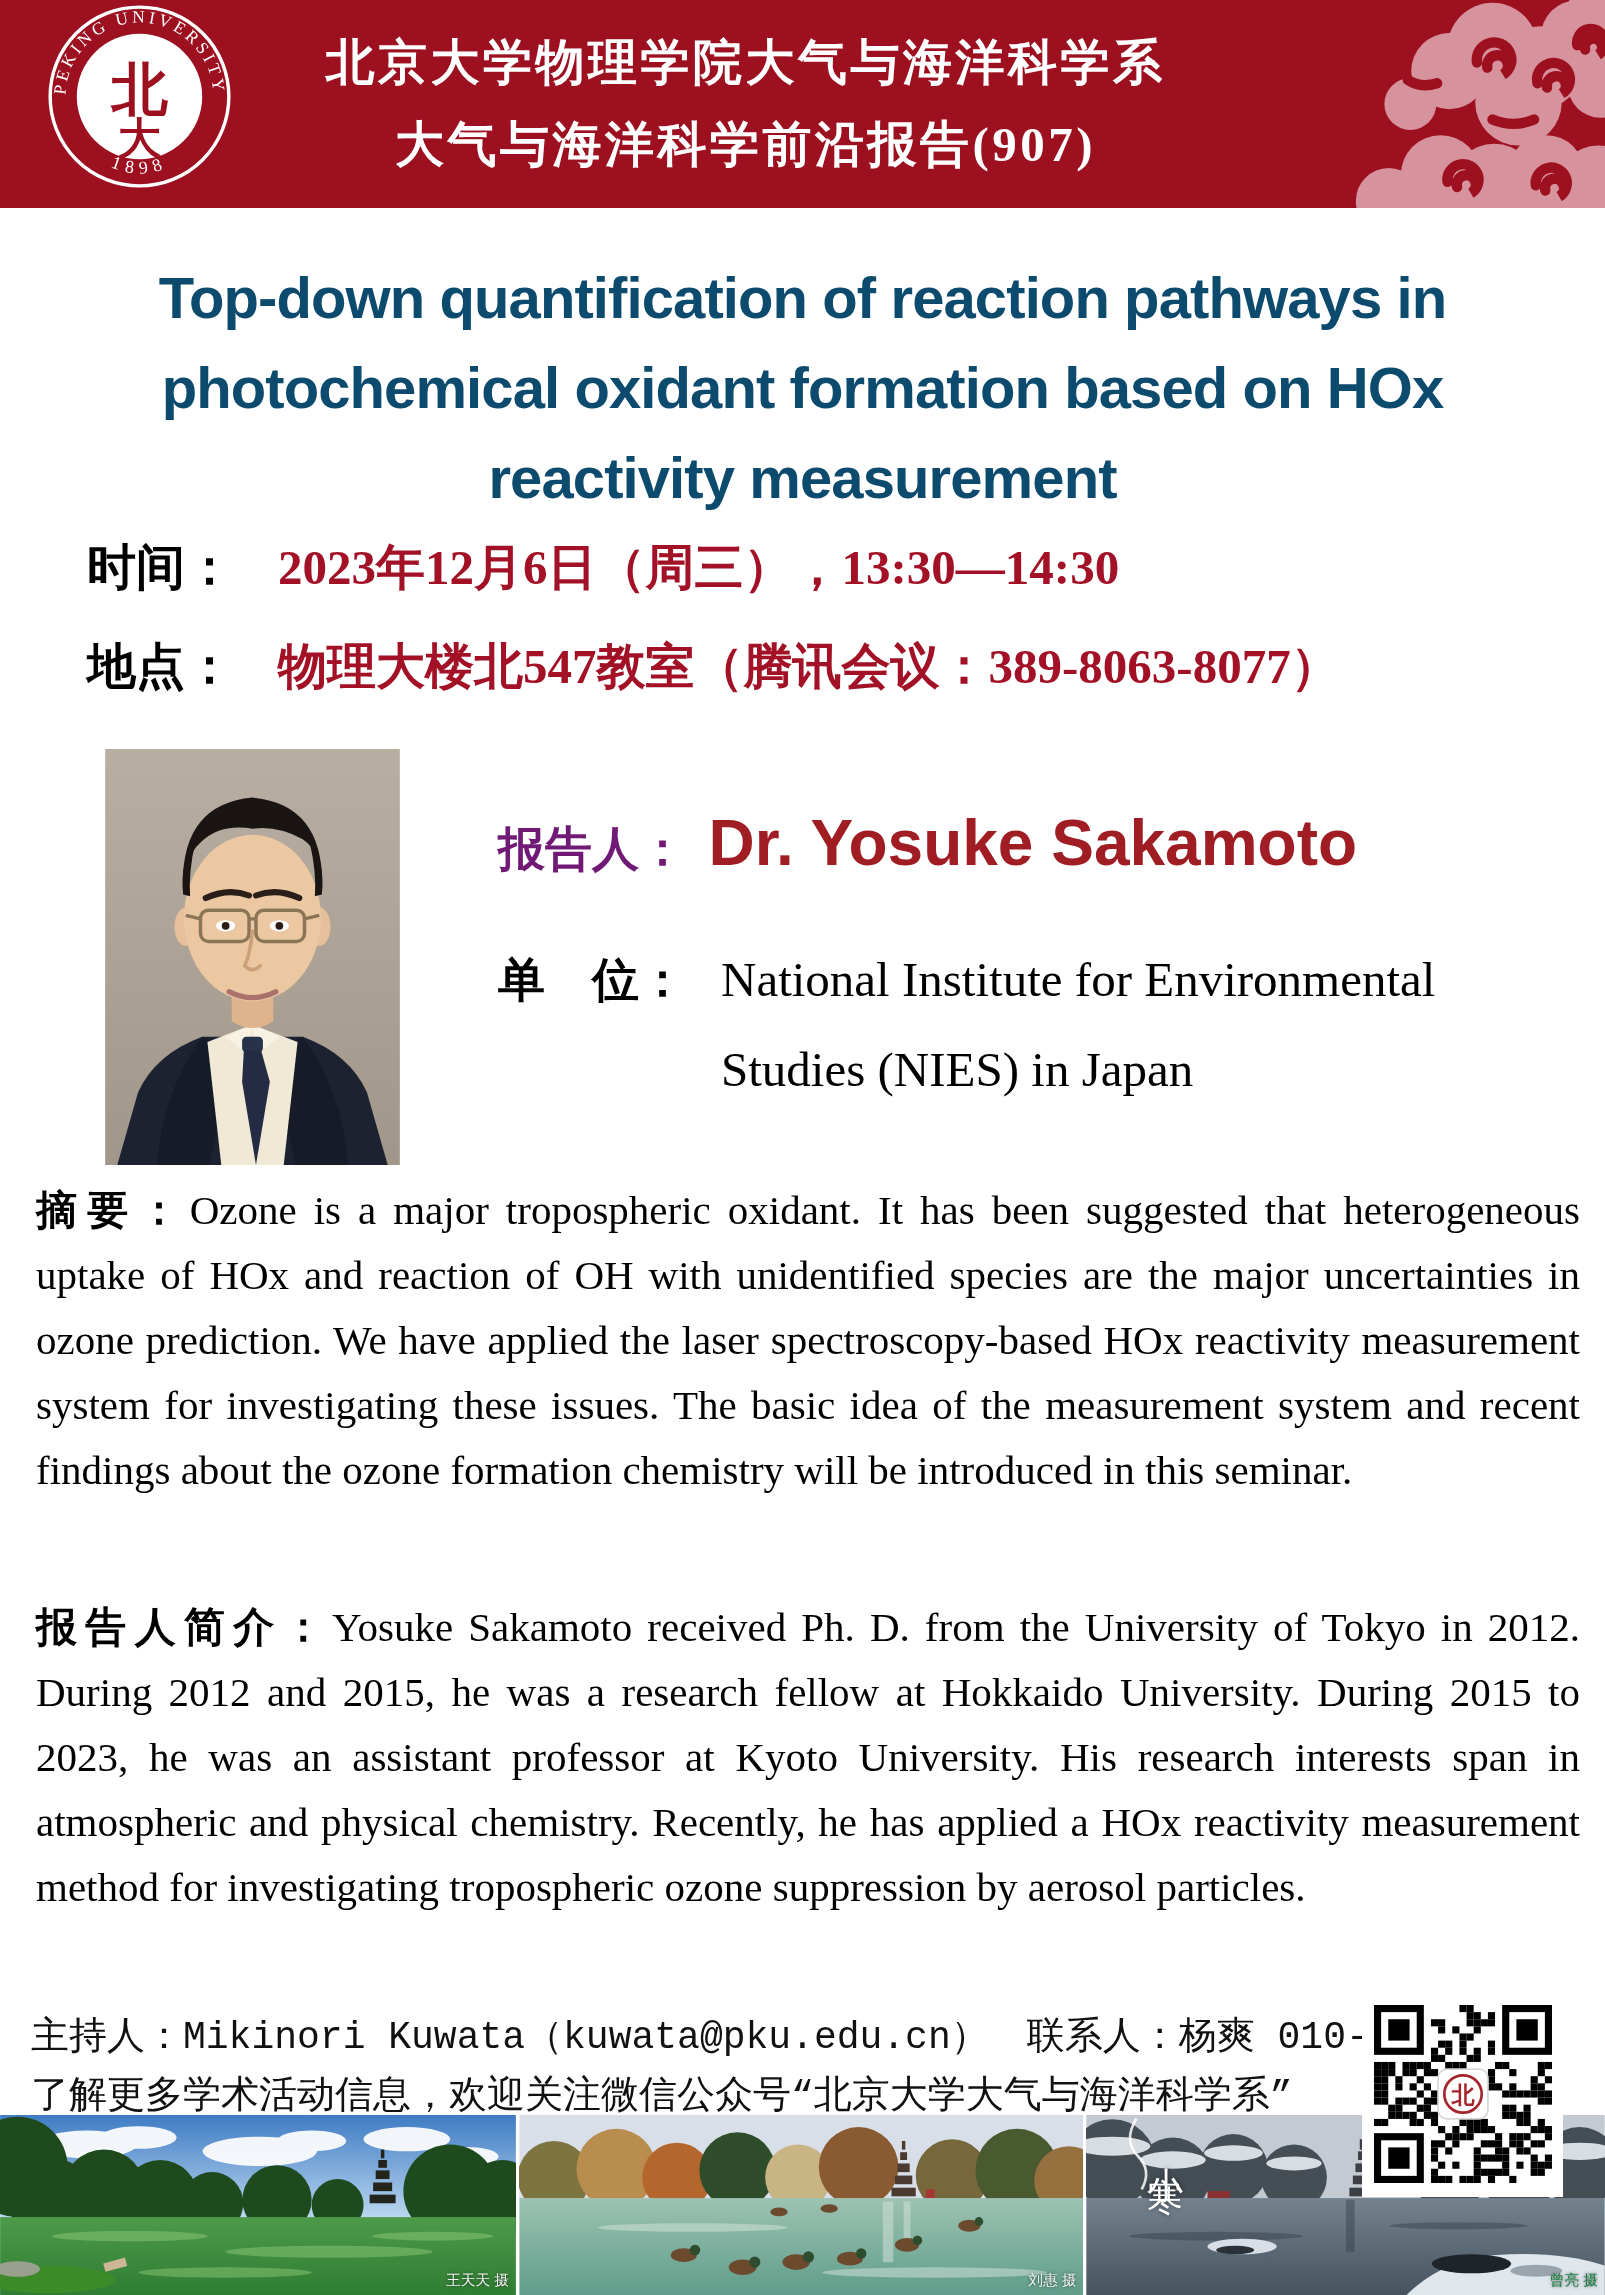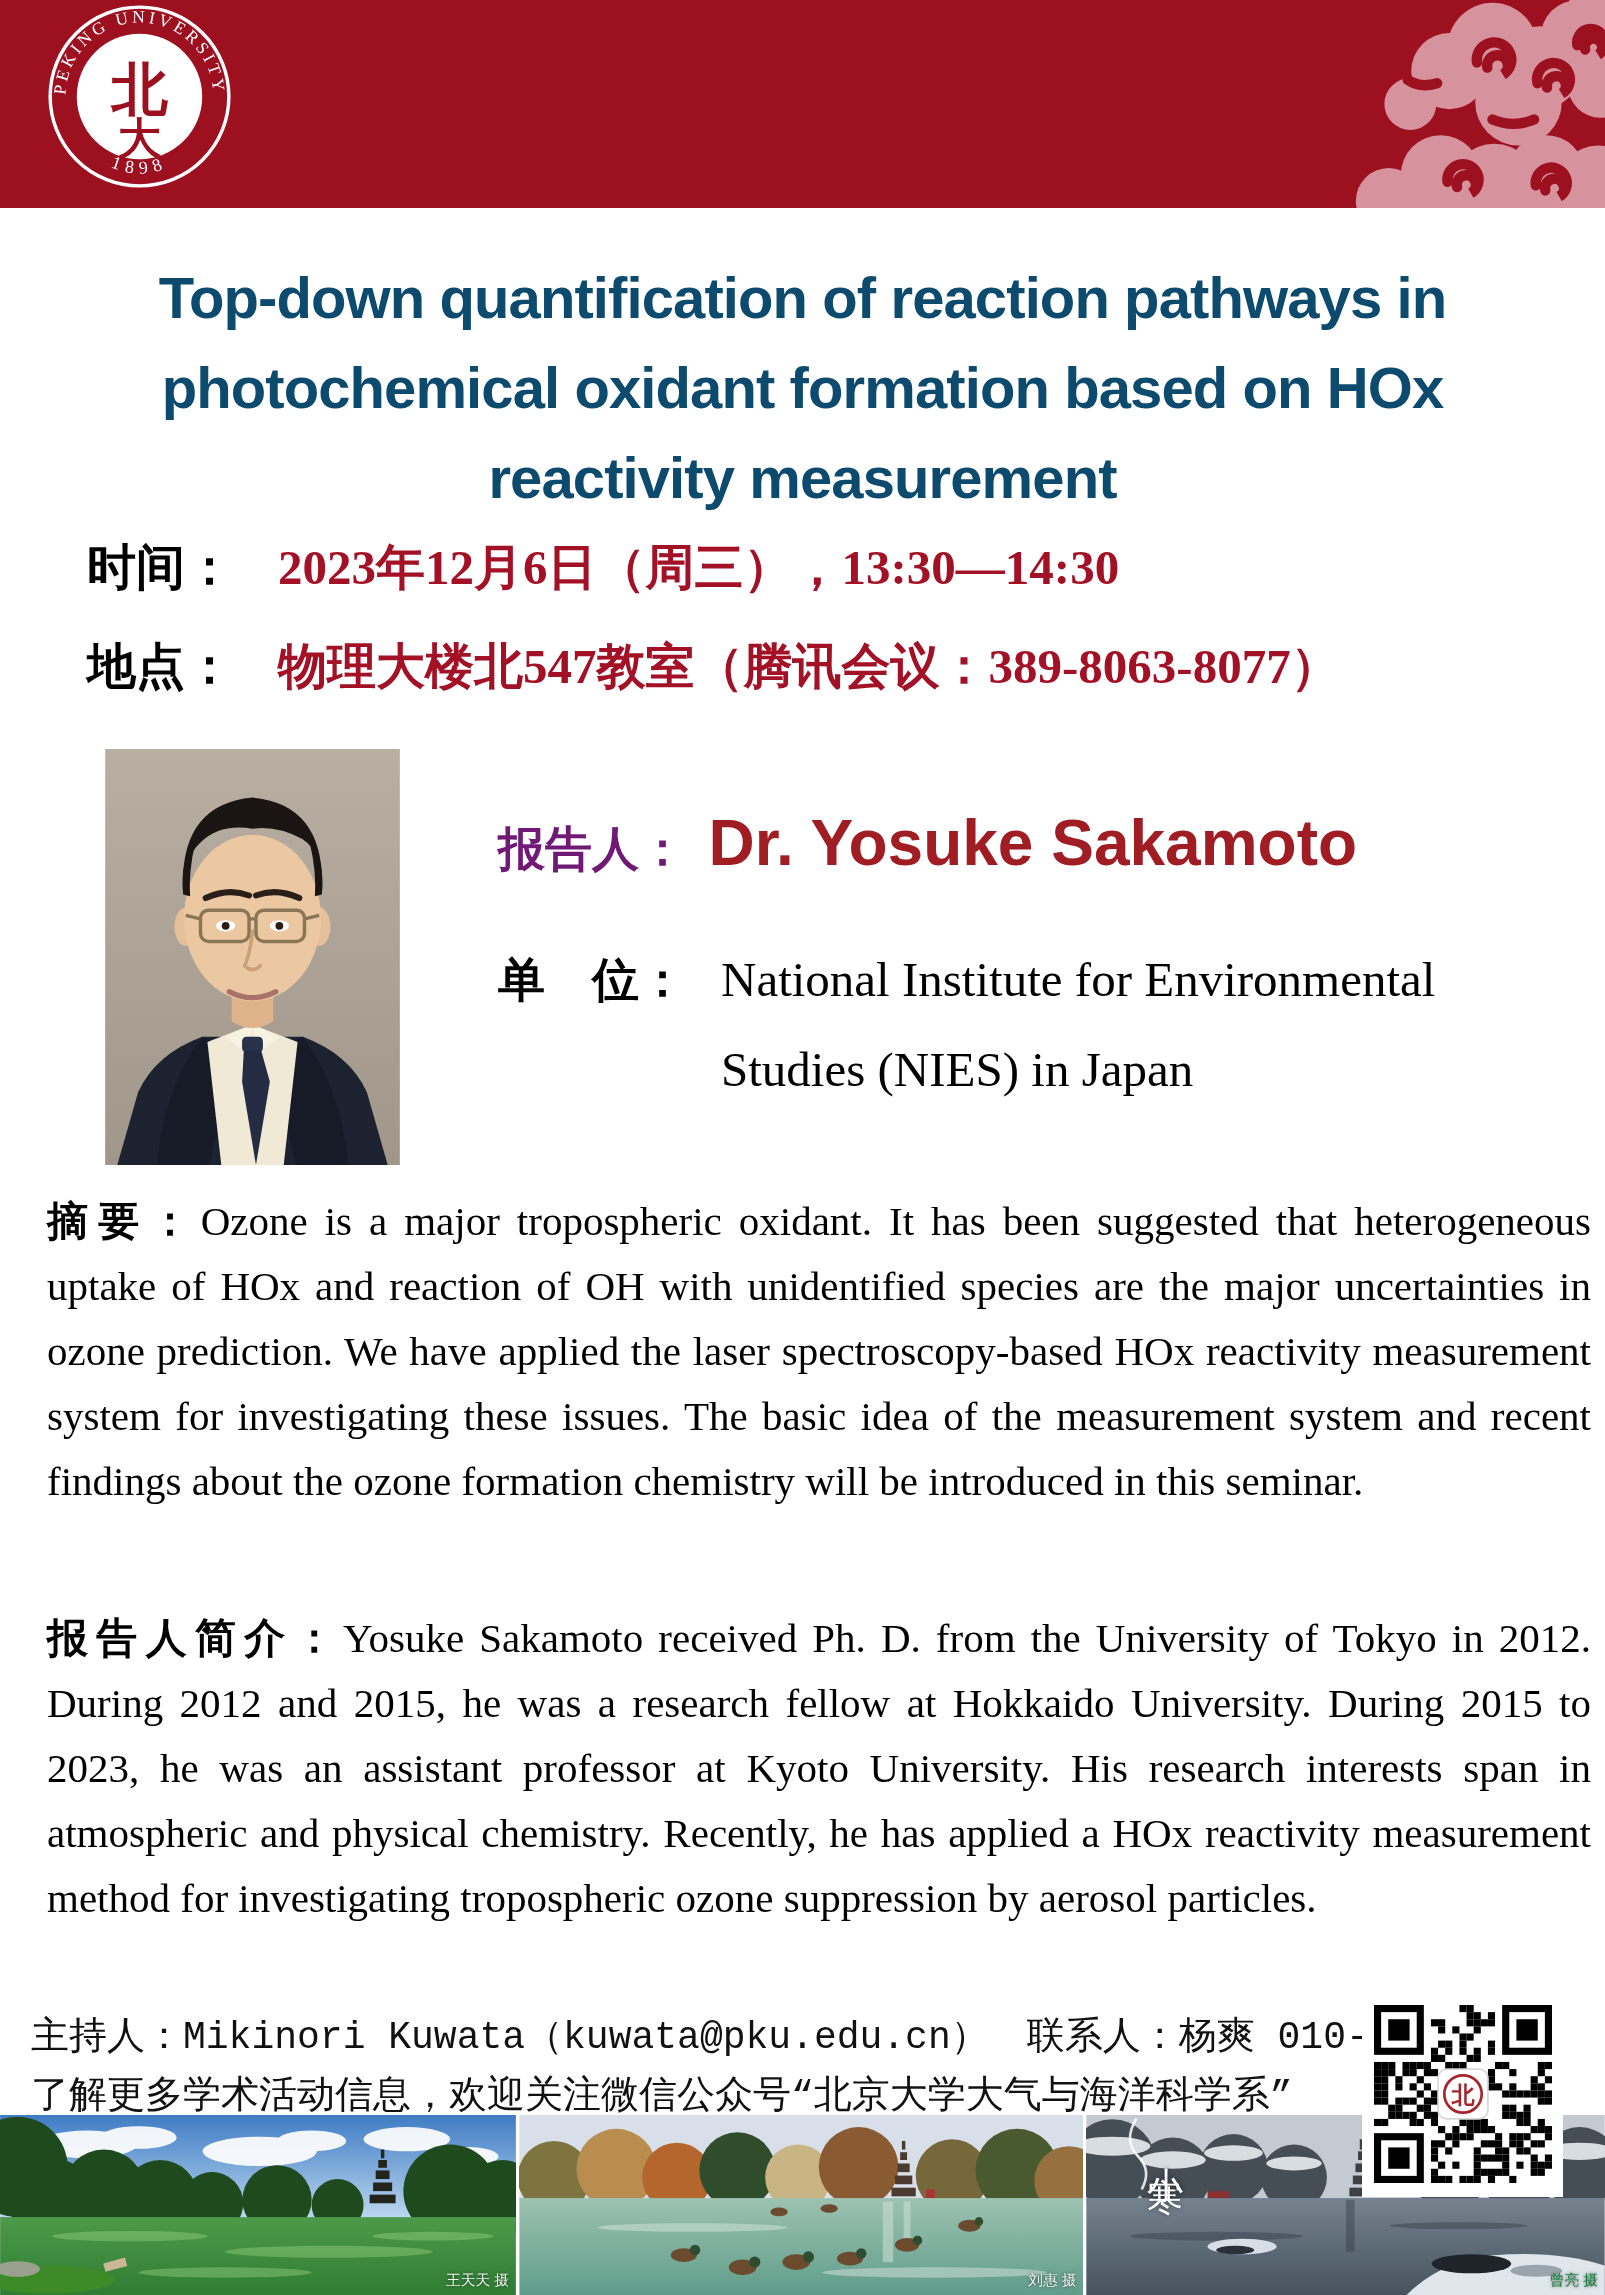--- a/index.html
+++ b/index.html
@@ -29,21 +29,21 @@
   
   .speaker-photo{position:absolute;left:105px;top:749px;width:295px;height:416px;}
   .name-row{position:absolute;left:498px;top:806px;display:flex;align-items:baseline;white-space:nowrap;}
   .name-label{font-size:47px;font-weight:700;color:#701a75;margin-right:22.5px;}
   .speaker-name{font-size:64px;font-weight:700;color:#a01d24;letter-spacing:0px;}
   .aff-row{position:absolute;left:498px;top:935px;display:flex;align-items:flex-start;}
   .aff-label{font-size:47px;font-weight:700;color:#000;line-height:90px;margin-right:35px;white-space:nowrap;text-align:right;}
   .aff-value{font-family:"Liberation Serif",serif;font-size:49px;color:#000;line-height:90px;white-space:nowrap;}
 
   
-  .para{position:absolute;left:31px;width:1544px;margin:16px;text-align:justify;
+  .para{position:absolute;left:31px;width:1544px;margin:5px;text-align:justify;
         font-family:"Liberation Serif",serif;font-size:41px;line-height:65px;color:#000;}
   .para-abstract{top:1173px;}
   .para-bio{top:1590px;}
   .para-label{font-family:"Liberation Sans",sans-serif;font-weight:700;letter-spacing:3.5px;}
 
   
   .host-line{position:absolute;left:31px;top:2010px;font-family:"Liberation Mono",monospace;
              font-size:38px;color:#111;white-space:nowrap;}
   .wechat-line{position:absolute;left:31px;top:2069px;font-family:"Liberation Mono",monospace;
              font-size:38px;color:#111;white-space:nowrap;}
@@ -78,20 +78,24 @@
       <text font-family="Liberation Serif, serif" font-size="20" letter-spacing="4" fill="#ffffff">
         <textPath href="#pku-arc-top" startOffset="50%" text-anchor="middle">PEKING UNIVERSITY</textPath>
       </text>
       <text font-family="Liberation Serif, serif" font-size="21" letter-spacing="7" fill="#ffffff">
         <textPath href="#pku-arc-bot" startOffset="50%" text-anchor="middle">1898</textPath>
       </text>
       <text x="110" y="124" text-anchor="middle" font-family="Liberation Serif, serif" font-size="66" font-weight="700" fill="#9d1020">北</text>
       <text x="110" y="176" text-anchor="middle" font-family="Liberation Serif, serif" font-size="50" font-weight="700" fill="#9d1020">大</text>
     </svg>
 
+    <div class="header-text">
+      <div class="header-line">北京大学物理学院大气与海洋科学系</div>
+      <div class="header-line">大气与海洋科学前沿报告(907)</div>
+    </div>
 
     <svg class="clouds" viewBox="0 0 430 240">
       <g fill="#d7939d">
         <circle cx="300" cy="55" r="52"></circle>
           <circle cx="355" cy="78" r="48"></circle>
         <circle cx="250" cy="82" r="44"></circle>
           <circle cx="398" cy="42" r="42"></circle>
         <circle cx="425" cy="98" r="38"></circle>
           <circle cx="330" cy="118" r="50"></circle>
         <circle cx="205" cy="120" r="30"></circle>

